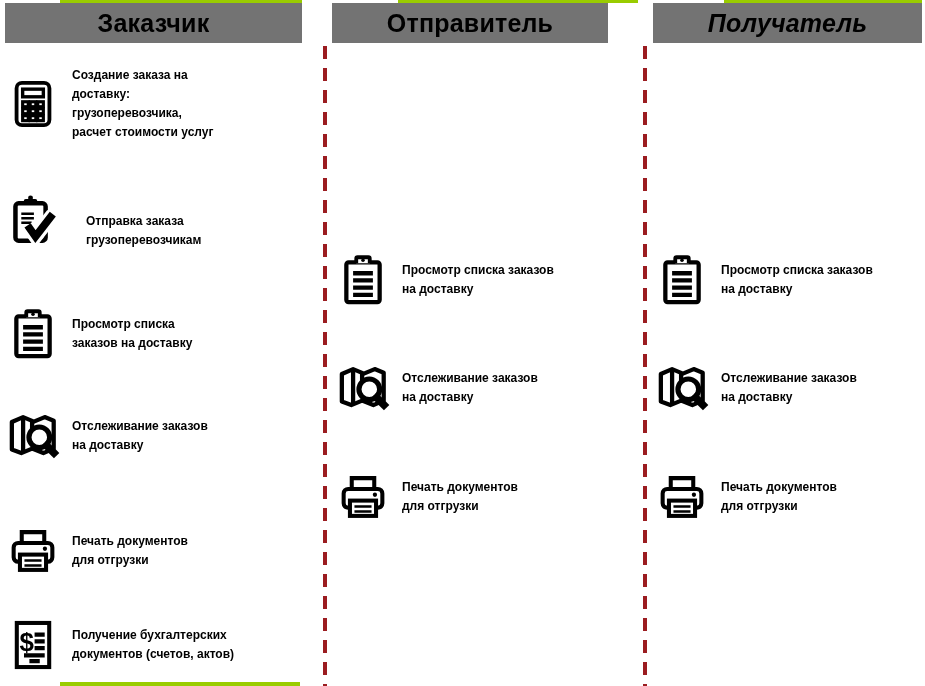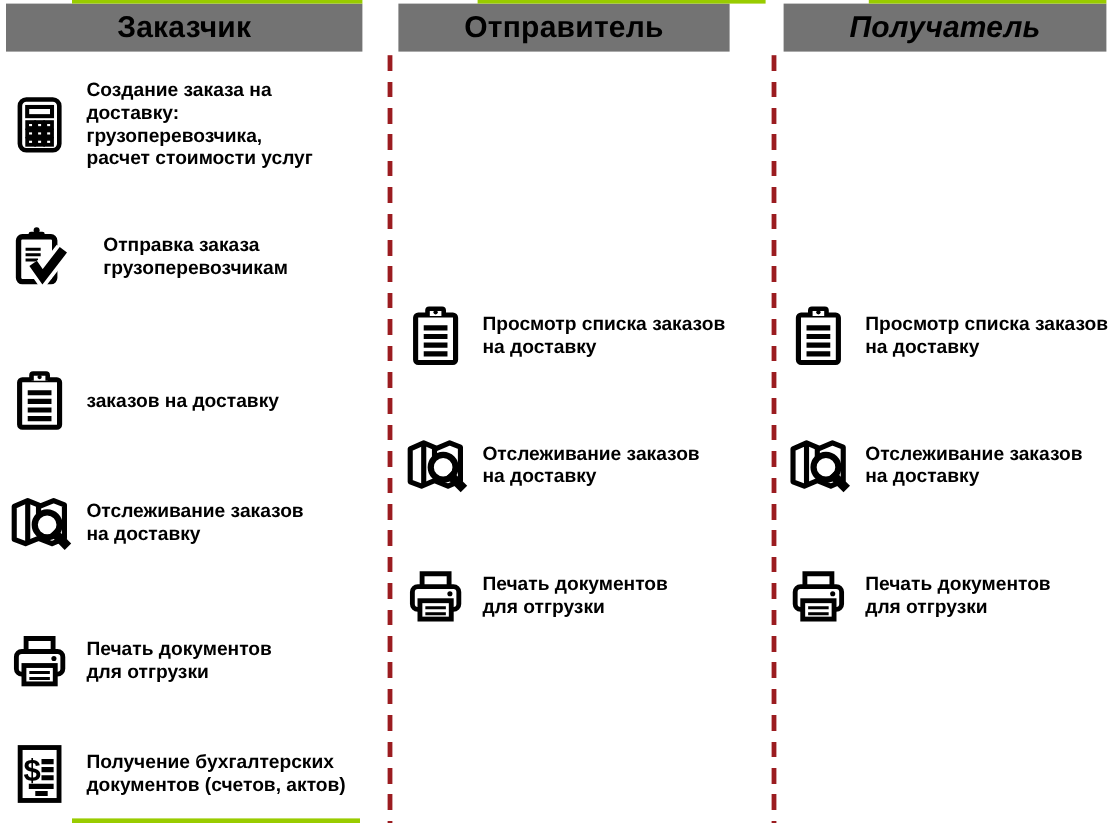--- a/index.html
+++ b/index.html
@@ -26,21 +26,21 @@
     background:repeating-linear-gradient(to bottom,#9b1c20 0 13px,transparent 13px 22px);
   }
   .dv-1{left:323px;}
   .dv-2{left:643px;}
   .item{
     position:absolute;display:flex;align-items:center;gap:12px;
   }
   .icon-box{flex:0 0 54px;width:54px;display:flex;align-items:center;justify-content:center;}
   .icon-svg{width:54px;height:60px;display:block;}
   .txt{
-    flex:1 1 auto;font-weight:bold;font-size:16px;line-height:19px;
+    flex:1 1 auto;font-weight:bold;font-size:12px;line-height:19px;
   }
   .txt.left{text-align:left;}
   .txt.center{text-align:left;}
   .line{white-space:nowrap;}
   .defs-holder{position:absolute;width:0;height:0;overflow:hidden;}
 </style>
 </head>
 <body>
 
 <svg class="defs-holder" aria-hidden="true">
@@ -115,39 +115,40 @@
       </svg>
     </div>
   <div class="txt left">
     <div class="line">Создание заказа на</div>
     <div class="line">доставку:</div>
     <div class="line">грузоперевозчика,</div>
     <div class="line">расчет стоимости услуг</div>
   </div>
 </div>
 
-<div class="item" style="left:6px;top:178px;width:296px;height:72px;">
+<div class="item" style="left:6px;top:178px;width:296px;height:72px;align-items:flex-end;">
   <div class="icon-box">
       <svg class="icon-svg" viewBox="0 0 24 24">
         <use href="#sym-clipboard-check"></use>
       </svg>
     </div>
   <div class="txt left" style="padding-left:14px;">
     <div class="line">Отправка заказа</div>
     <div class="line">грузоперевозчикам</div>
   </div>
 </div>
 
 <div class="item" style="left:6px;top:298px;width:296px;height:72px;">
   <div class="icon-box">
       <svg class="icon-svg" viewBox="0 0 24 24">
         <use href="#sym-clipboard"></use>
       </svg>
     </div>
   <div class="txt center">
+    <div class="line">Просмотр списка</div>
     <div class="line">заказов на доставку</div>
   </div>
 </div>
 
 <div class="item" style="left:6px;top:402px;width:296px;height:68px;">
   <div class="icon-box">
       <svg class="icon-svg" viewBox="0 0 24 24">
         <use href="#sym-map-search"></use>
       </svg>
     </div>

